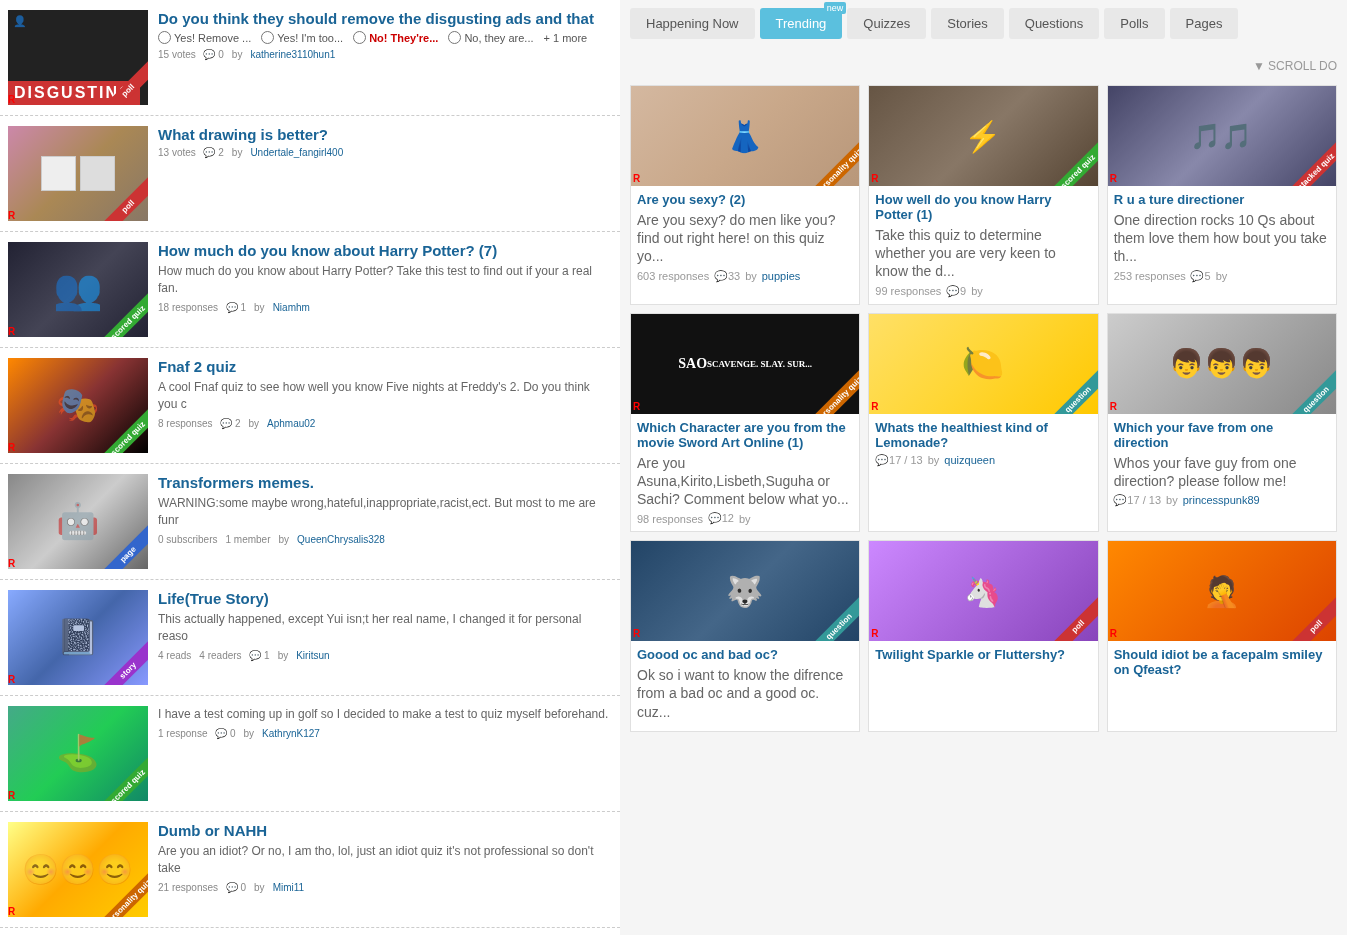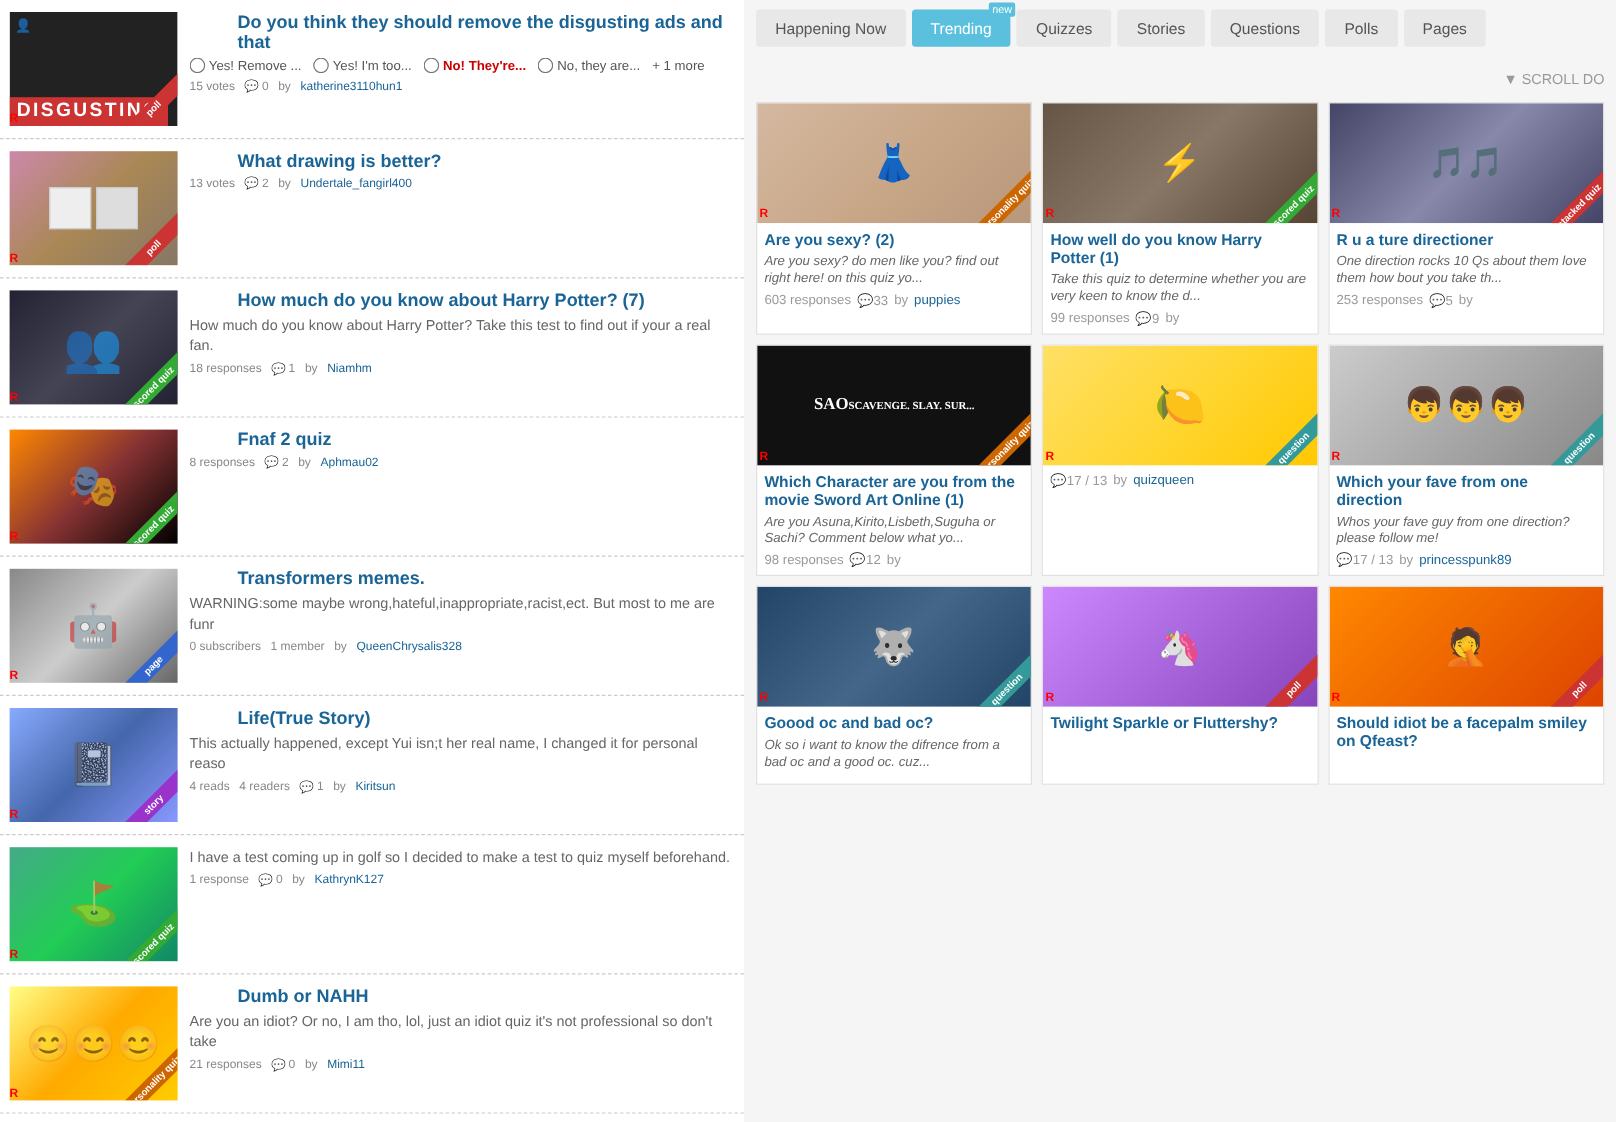--- a/index.html
+++ b/index.html
@@ -9,21 +9,21 @@
     
     
     .left-column { width: 620px; background: #fff; padding: 0; }
     
     .list-item { display: flex; border-bottom: 1px dashed #ccc; padding: 10px 8px; position: relative; }
     .list-item-thumb { width: 140px; height: 95px; flex-shrink: 0; position: relative; overflow: hidden; background: #999; }
 
     .red-r { position: absolute; bottom: 0; left: 0; color: red; font-size: 10px; font-weight: bold; }
     
     .list-item-content { padding-left: 10px; flex: 1; }
-    .list-item-title { color: #1a6496; font-size: 15px; font-weight: bold; text-decoration: none; display: block; margin-bottom: 4px; margin-left: 40px; }
+    .list-item-title { color: #1a6496; font-size: 15px; font-weight: bold; text-decoration: none; display: block; margin-bottom: 4px; }
     .list-item-desc { color: #666; font-size: 12px; margin-bottom: 5px; line-height: 1.4; }
     .list-item-meta { color: #888; font-size: 10px; display: flex; align-items: center; gap: 8px; flex-wrap: wrap; }
     .meta-comment { display: inline-flex; align-items: center; gap: 2px; }
     
     
     .poll-options { display: flex; gap: 10px; margin-bottom: 5px; flex-wrap: wrap; }
     .poll-option { display: flex; align-items: center; gap: 3px; color: #555; font-size: 11px; }
     .poll-option input[type=radio] { margin: 0; }
     
     
@@ -36,21 +36,21 @@
     .new-badge { position: absolute; top: -6px; right: -4px; background: #5bc0de; color: #fff; font-size: 9px; padding: 1px 3px; border-radius: 2px; }
     
     .scroll-down { text-align: right; color: #999; font-size: 12px; padding: 4px 0; margin-bottom: 8px; }
     
     
     .grid-container { display: grid; grid-template-columns: repeat(3, 1fr); gap: 8px; }
     .grid-card { background: #fff; overflow: hidden; border: 1px solid #e0e0e0; }
     .grid-card-thumb { position: relative; height: 100px; background: #ccc; overflow: hidden; }
     .grid-card-body { padding: 6px; }
     .grid-card-title { color: #1a6496; font-size: 13px; font-weight: bold; margin-bottom: 4px; cursor: pointer; }
-    .grid-card-desc { color: #666; font-size: 11px; line-height: 1.3; margin-bottom: 4px; font-style: italic; }
+    .grid-card-desc { color: #666; font-size: 14px; line-height: 1.3; margin-bottom: 4px; }
     .grid-card-meta { color: #999; font-size: 11px; display: flex; align-items: center; gap: 5px; flex-wrap: wrap; }
     .r-mark { color: red; font-size: 10px; font-weight: bold; }
     
     
     .pagination { display: flex; align-items: center; justify-content: center; padding: 12px; gap: 4px; }
     
     
     .thumb-disgusting { background: linear-gradient(135deg, #333 0%, #555 50%, #222 100%); }
     .thumb-drawing { background: linear-gradient(135deg, #c8a, #a85, #876); }
     .thumb-harry { background: linear-gradient(135deg, #223, #445, #223); }
@@ -204,20 +204,21 @@
     <div class="list-item">
       <div class="list-item-thumb thumb-fnaf">
         <div class="person-silhouette" style="font-size:35px">🎭</div>
         <span class="red-r">R</span>
         <div class="corner-banner">
             <div class="corner-banner-text" style="background:#3a3">scored quiz</div>
           </div>
       </div>
       <div class="list-item-content">
         <a class="list-item-title">Fnaf 2 quiz</a>
+        <div class="list-item-desc">A cool Fnaf quiz to see how well you know Five nights at Freddy's 2. Do you think you c</div>
         <div class="list-item-meta">
           <span>8 responses</span>
           <span class="meta-comment">💬<span>2</span></span>
           <span>by</span>
           <span style="color:#1a6496;cursor:pointer">Aphmau02</span>
         </div>
       </div>
     </div>
 
     <div class="list-item">
@@ -413,20 +414,21 @@
 
       <div class="grid-card">
         <div class="grid-card-thumb">
           <div style="width:100%;height:100%;background:linear-gradient(135deg,#ffe066,#ffd633,#ffc800);display:flex;align-items:center;justify-content:center;font-size:35px;">🍋</div>
           <span class="r-mark" style="position:absolute;bottom:2px;left:2px">R</span>
           <div class="corner-banner">
               <div class="corner-banner-text teal">question</div>
             </div>
         </div>
         <div class="grid-card-body">
+          <div class="grid-card-title">Whats the healthiest kind of Lemonade?</div>
           <div class="grid-card-meta">
             <span>💬<span>17</span> / <span>13</span></span>
             <span>by</span>
             <span style="color:#1a6496;cursor:pointer">quizqueen</span>
           </div>
         </div>
       </div>
 
       <div class="grid-card">
         <div class="grid-card-thumb">

